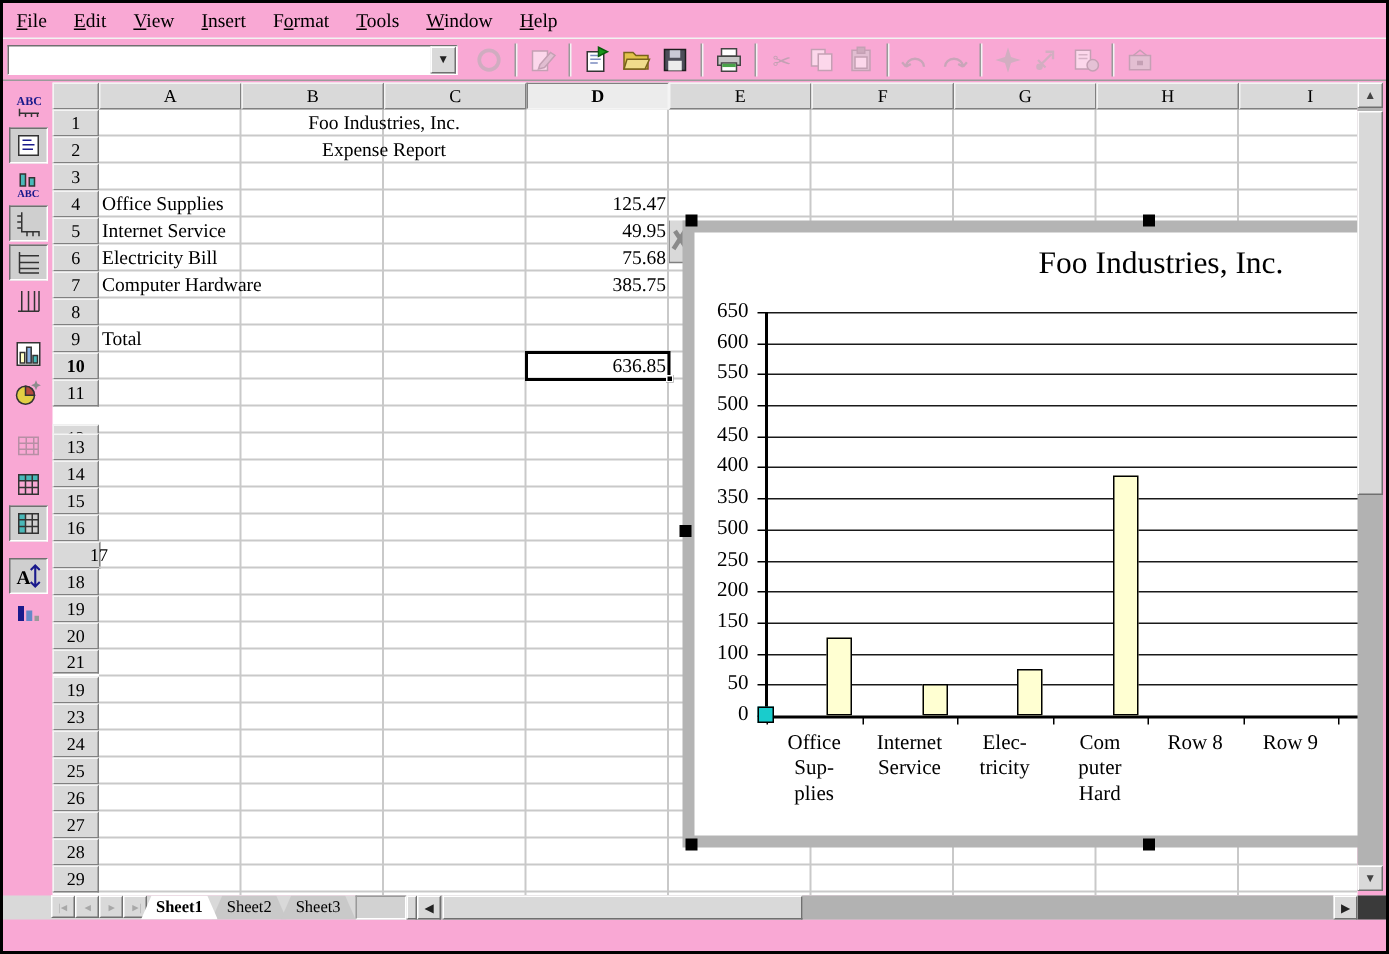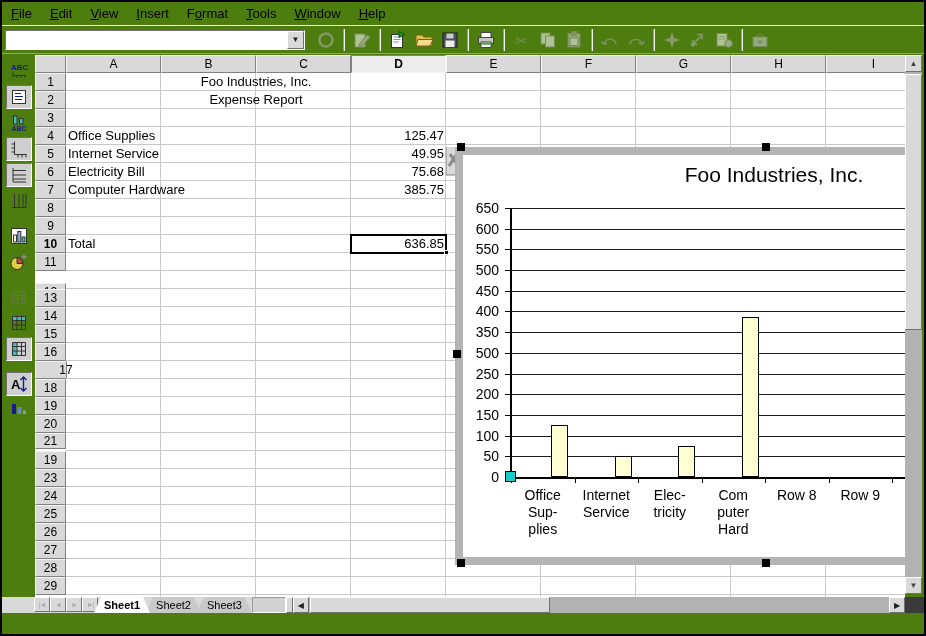--- a/index.html
+++ b/index.html
@@ -1,19 +1,19 @@
 <!DOCTYPE html>
 <html><head>
 <meta charset="utf-8">
 <style>
   html,body{margin:0;padding:0;background:#555;}
   *{box-sizing:border-box;}
   #window{
-    position:relative;width:926px;height:636px;background:#4d7c0f;
-    font-family:Liberation Sans, sans-serif;color:#000;overflow:hidden;
+    position:relative;width:926px;height:636px;background:#f9a8d4;
+    font-family:Liberation Serif, serif;color:#000;overflow:hidden;
     box-shadow:inset 0 0 0 2px #000;
   }
   
   .out{border:1px solid;border-color:#ffffff #707070 #707070 #ffffff;background:#d9d9d9;}
   
   #menubar{position:absolute;left:2px;top:2px;right:2px;height:23px;display:flex;align-items:center;font-size:13px;}
   .menu-item{padding:2px 9px;cursor:default;}
   .menu-item u{text-decoration:underline;}
   
   #funcbar{position:absolute;left:2px;top:25px;right:2px;height:29px;display:flex;align-items:center;
@@ -343,21 +343,21 @@
           <div class="celltext" style="left: 95px; top: 0px; width: 190px; text-align: center;">Foo Industries, Inc.</div>
           <div class="celltext" style="left: 95px; top: 18px; width: 190px; text-align: center;">Expense Report</div>
           <div class="celltext" style="left: 2px; top: 54px; width: 200px;">Office Supplies</div>
           <div class="celltext" style="left: 285px; top: 54px; width: 93px; text-align: right;">125.47</div>
           <div class="celltext" style="left: 2px; top: 72px; width: 200px;">Internet Service</div>
           <div class="celltext" style="left: 285px; top: 72px; width: 93px; text-align: right;">49.95</div>
           <div class="celltext" style="left: 2px; top: 90px; width: 200px;">Electricity Bill</div>
           <div class="celltext" style="left: 285px; top: 90px; width: 93px; text-align: right;">75.68</div>
           <div class="celltext" style="left: 2px; top: 108px; width: 200px;">Computer Hardware</div>
           <div class="celltext" style="left: 285px; top: 108px; width: 93px; text-align: right;">385.75</div>
-          <div class="celltext" style="left: 2px; top: 162px; width: 200px;">Total</div>
+          <div class="celltext" style="left: 2px; top: 144px; width: 200px;">Total</div>
           <div class="celltext" style="left: 285px; top: 162px; width: 93px; text-align: right;">636.85</div>
         </div>
       <div id="selection"></div>
       <div id="fillhandle"></div>
     </div>
   </div>
 
   <div id="anchorbtn">
     <svg width="17" height="30">
         <rect x="0" y="0" width="16" height="29" fill="#d9d9d9" stroke="#808080"></rect>

